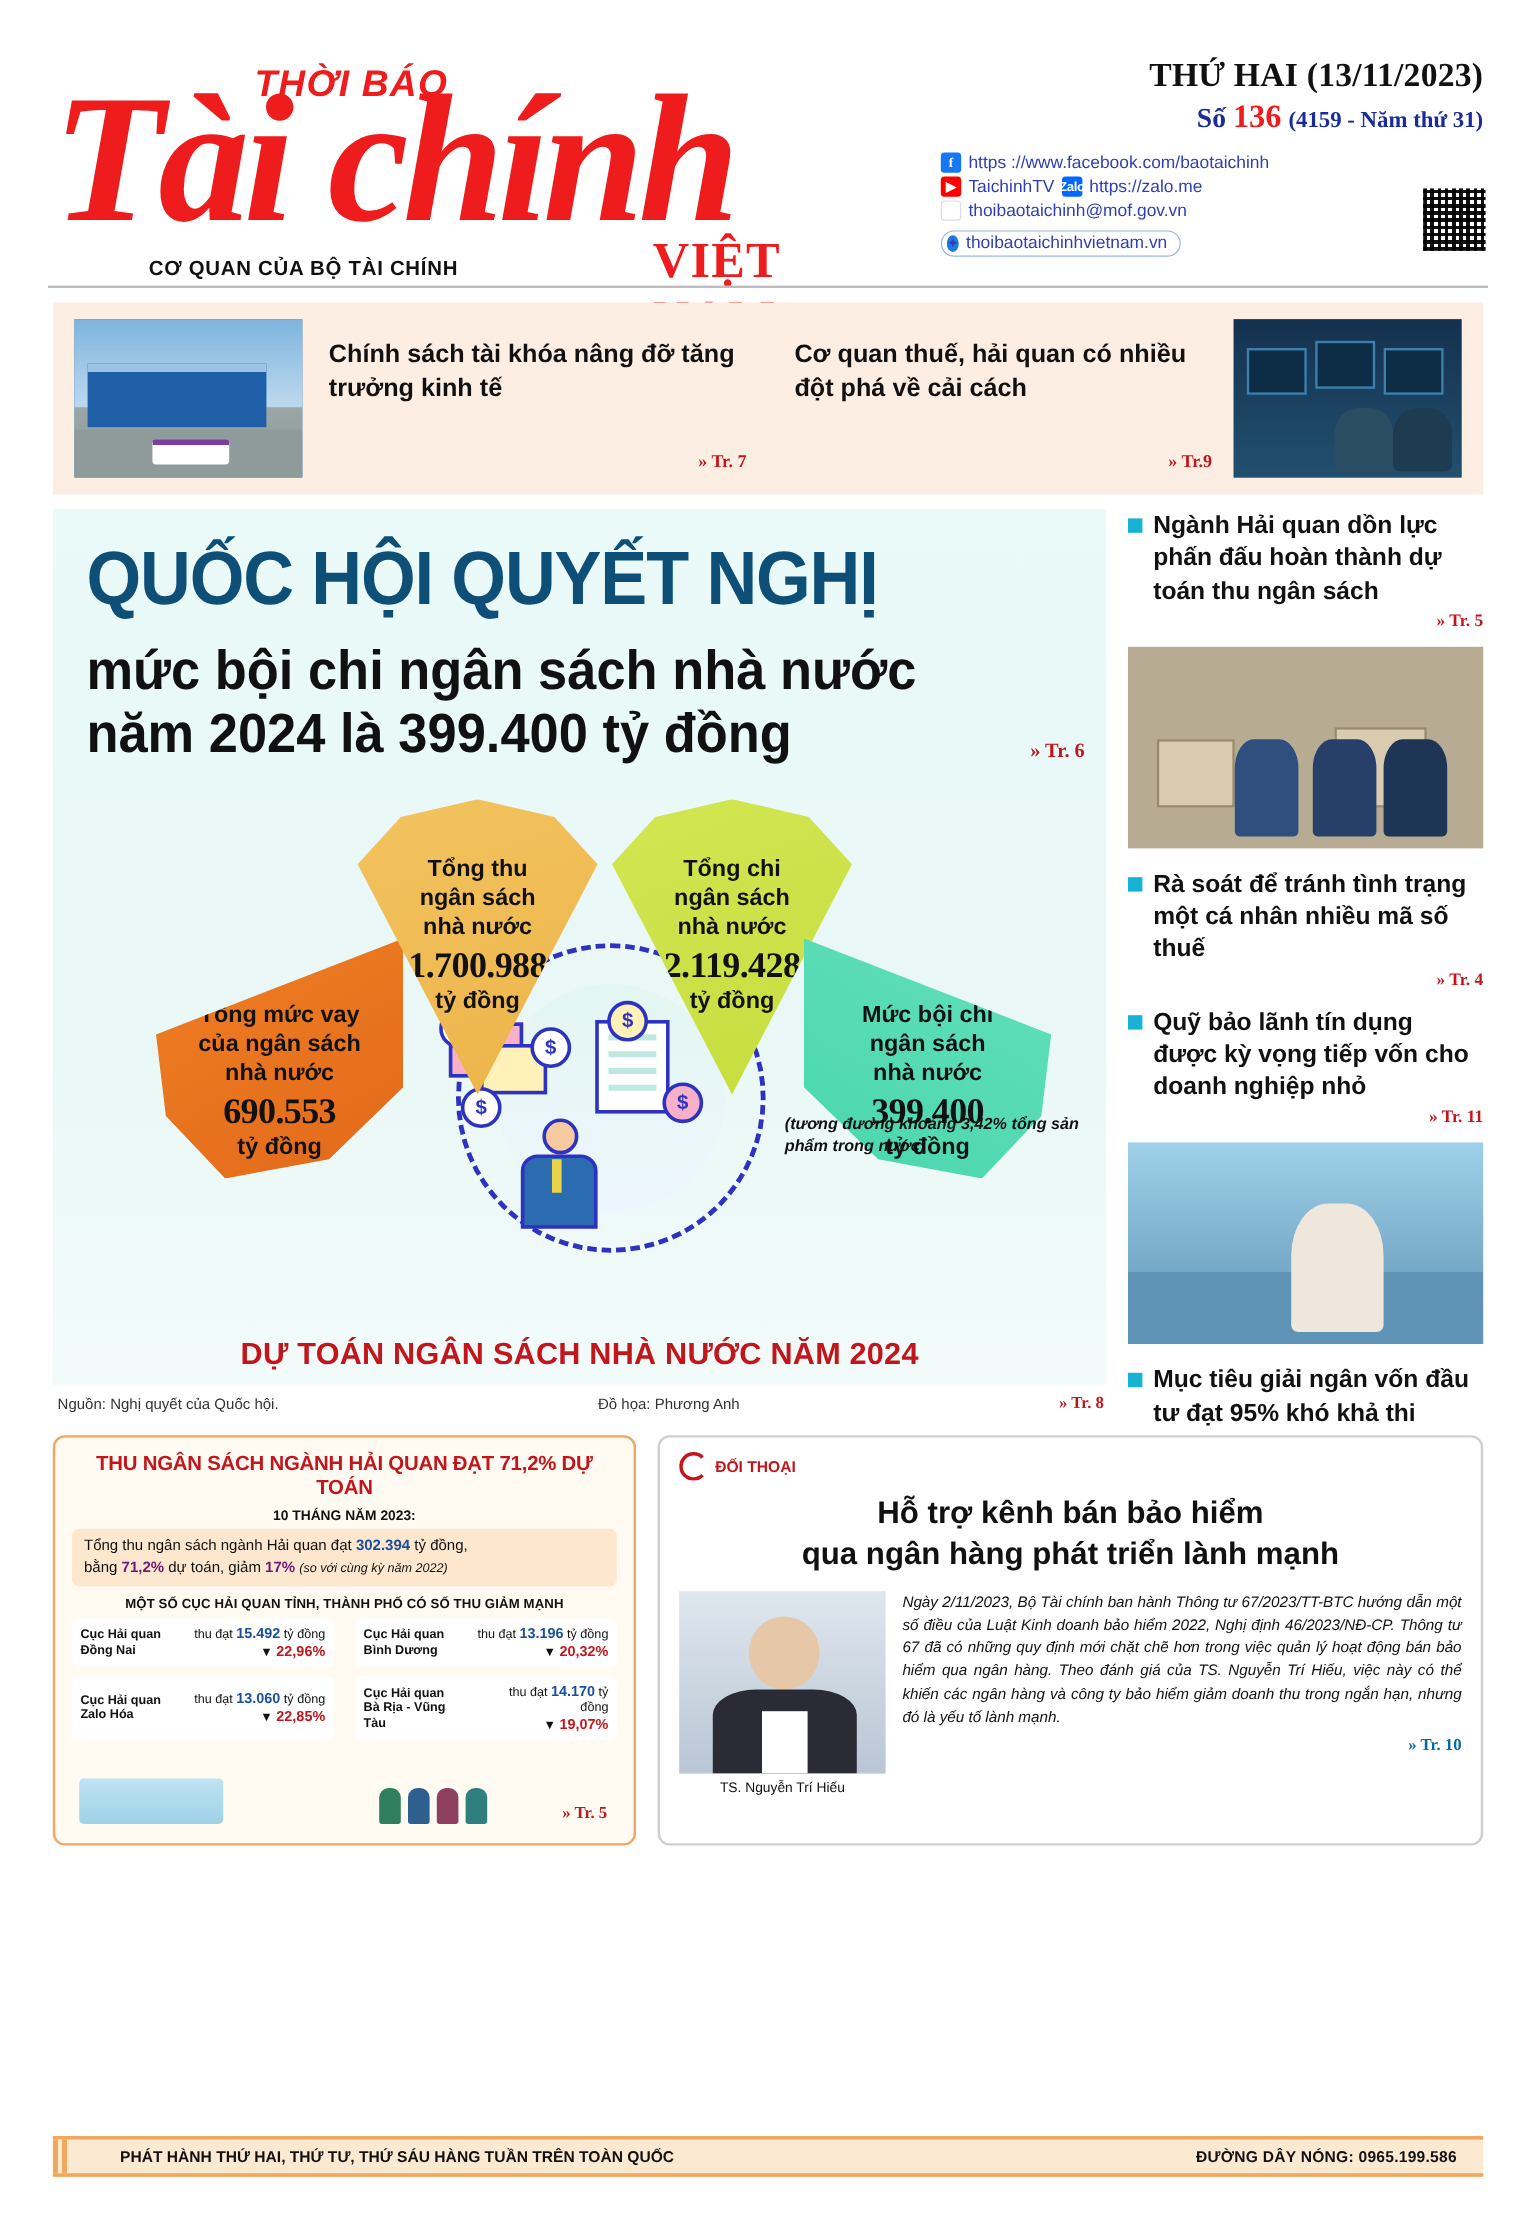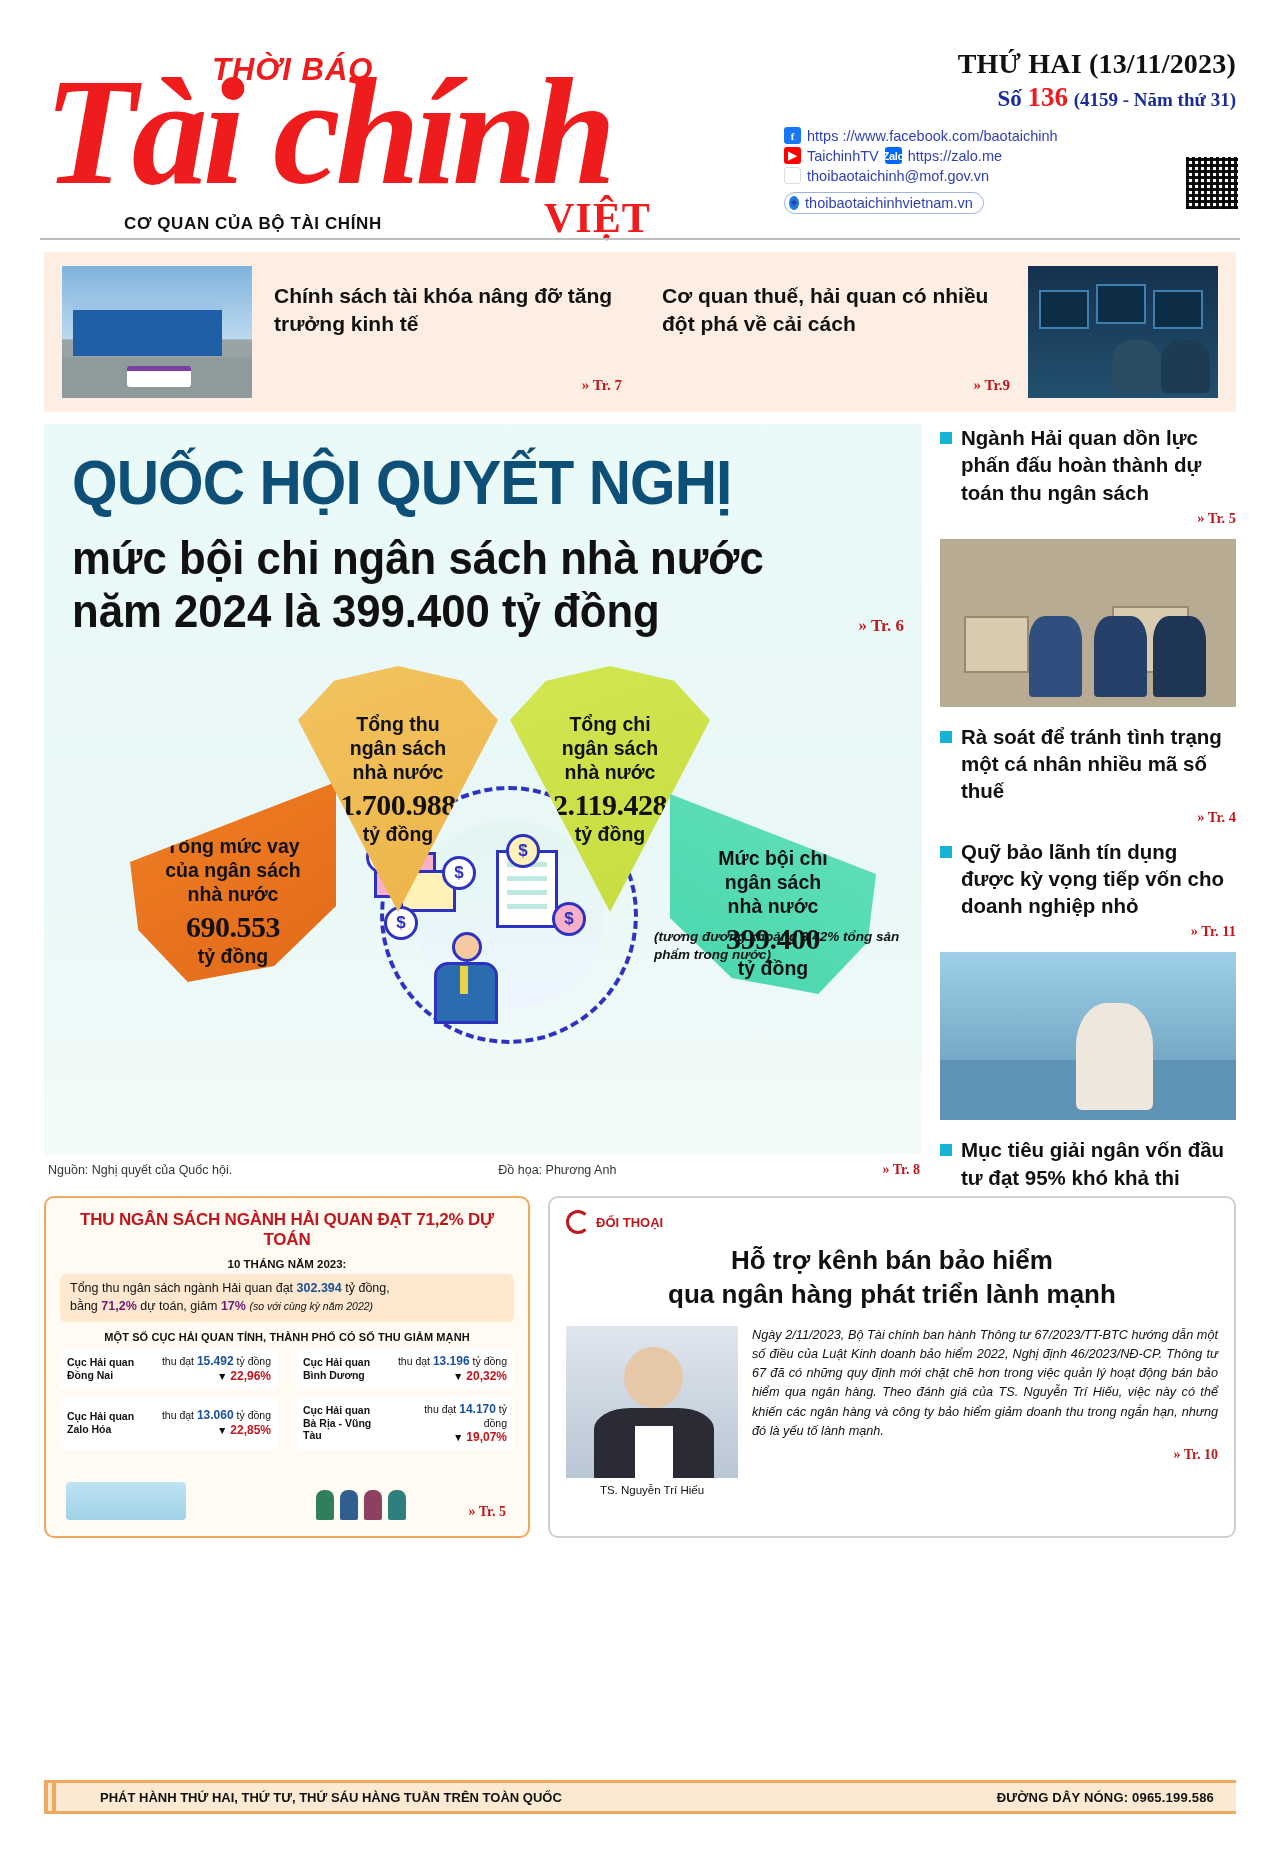--- a/index.html
+++ b/index.html
@@ -132,21 +132,21 @@
     clip-path: polygon(50% 100%, 0% 22%, 18% 6%, 50% 0%, 82% 6%, 100% 22%);
     padding-top:46px;
   }
   .s-vay {
     left:86px; top:130px; width:206px; height:200px;
     background:linear-gradient(150deg,#ef7f24,#e2691a);
     clip-path: polygon(100% 0%, 100% 62%, 70% 92%, 28% 100%, 4% 74%, 0% 40%);
     padding-top:52px;
   }
   .s-boi {
-    left:626px; top:142px; width:206px; height:200px;
+    left:626px; top:130px; width:206px; height:200px;
     background:linear-gradient(210deg,#63e0bb,#49d6ae);
     clip-path: polygon(0% 0%, 100% 40%, 96% 74%, 72% 100%, 30% 92%, 0% 62%);
     padding-top:52px;
   }
   .note {
     position:absolute; left:610px; top:276px; width:248px;
     font-size:13.5px; font-style:italic; font-weight:700; line-height:1.34; color:#111;
   }
   .center-circle {
     position:absolute; left:370px; top:168px; width:190px; height:190px;
@@ -222,21 +222,21 @@
   .dialog-ring { width:24px; height:24px; border:3px solid #c3161c; border-radius:50%; border-right-color:transparent; }
   .pr-title { font-size:26px; font-weight:700; line-height:1.3; text-align:center; margin:10px 0 4px; color:#111; }
   .pr-body { display:flex; gap:14px; margin-top:14px; }
   .portrait { width:172px; flex:0 0 172px; }
   .portrait .pimg { width:172px; height:152px; background:linear-gradient(#dfe6ee,#b9c6d4); position:relative; overflow:hidden; }
   .ph-head { position:absolute; left:34%; top:14%; width:34%; height:40%; border-radius:50%; background:#e6c7a8; }
   .ph-suit { position:absolute; left:16%; bottom:0; width:70%; height:46%; background:#2b2b35; border-radius:30% 30% 0 0; }
   .ph-shirt { position:absolute; left:40%; bottom:0; width:22%; height:34%; background:#fff; }
   .portrait .pcap { text-align:center; font-size:11.5px; margin-top:6px; }
   .pr-text { flex:1; font-size:12.7px; font-style:italic; line-height:1.52; text-align:justify; }
-  .pr-page { text-align:right; color:#b91c1c; font-weight:700; font-size:14px; font-family:"Liberation Serif",serif; margin-top:6px; }
+  .pr-page { text-align:right; color:#0369a1; font-weight:700; font-size:14px; font-family:"Liberation Serif",serif; margin-top:6px; }
 
   
   .footer {
     position:absolute; left:44px; right:44px; bottom:40px; height:34px;
     background:#fbe9d2; border-top:3px solid #f0a75e; border-bottom:3px solid #f0a75e;
     display:flex; align-items:center; justify-content:space-between; padding:0 22px;
     font-size:13px; font-weight:700; color:#111;
   }
   .footer .rt { letter-spacing:0.2px; }
   .fdeco { position:absolute; left:0; top:0; bottom:0; width:14px; background:repeating-linear-gradient(90deg,#f0a75e 0 4px, #fbe9d2 4px 8px); }
@@ -375,20 +375,21 @@
               <div class="lbl">Mức bội chi</div>
               <div class="lbl">ngân sách</div>
               <div class="lbl">nhà nước</div>
               <div class="val">399.400</div>
               <div class="unit">tỷ đồng</div>
             </div>
 
             <div class="note">(tương đương khoảng 3,42% tổng sản phẩm trong nước)</div>
           </div>
 
+          <div class="chart-caption">DỰ TOÁN NGÂN SÁCH NHÀ NƯỚC NĂM 2024</div>
         </div>
 
         <div class="credits">
           <span>Nguồn: Nghị quyết của Quốc hội.</span>
           <span>Đồ họa: Phương Anh</span>
           <span class="pg">» Tr. 8</span>
         </div>
       </div>
 
       <div class="rightcol">

